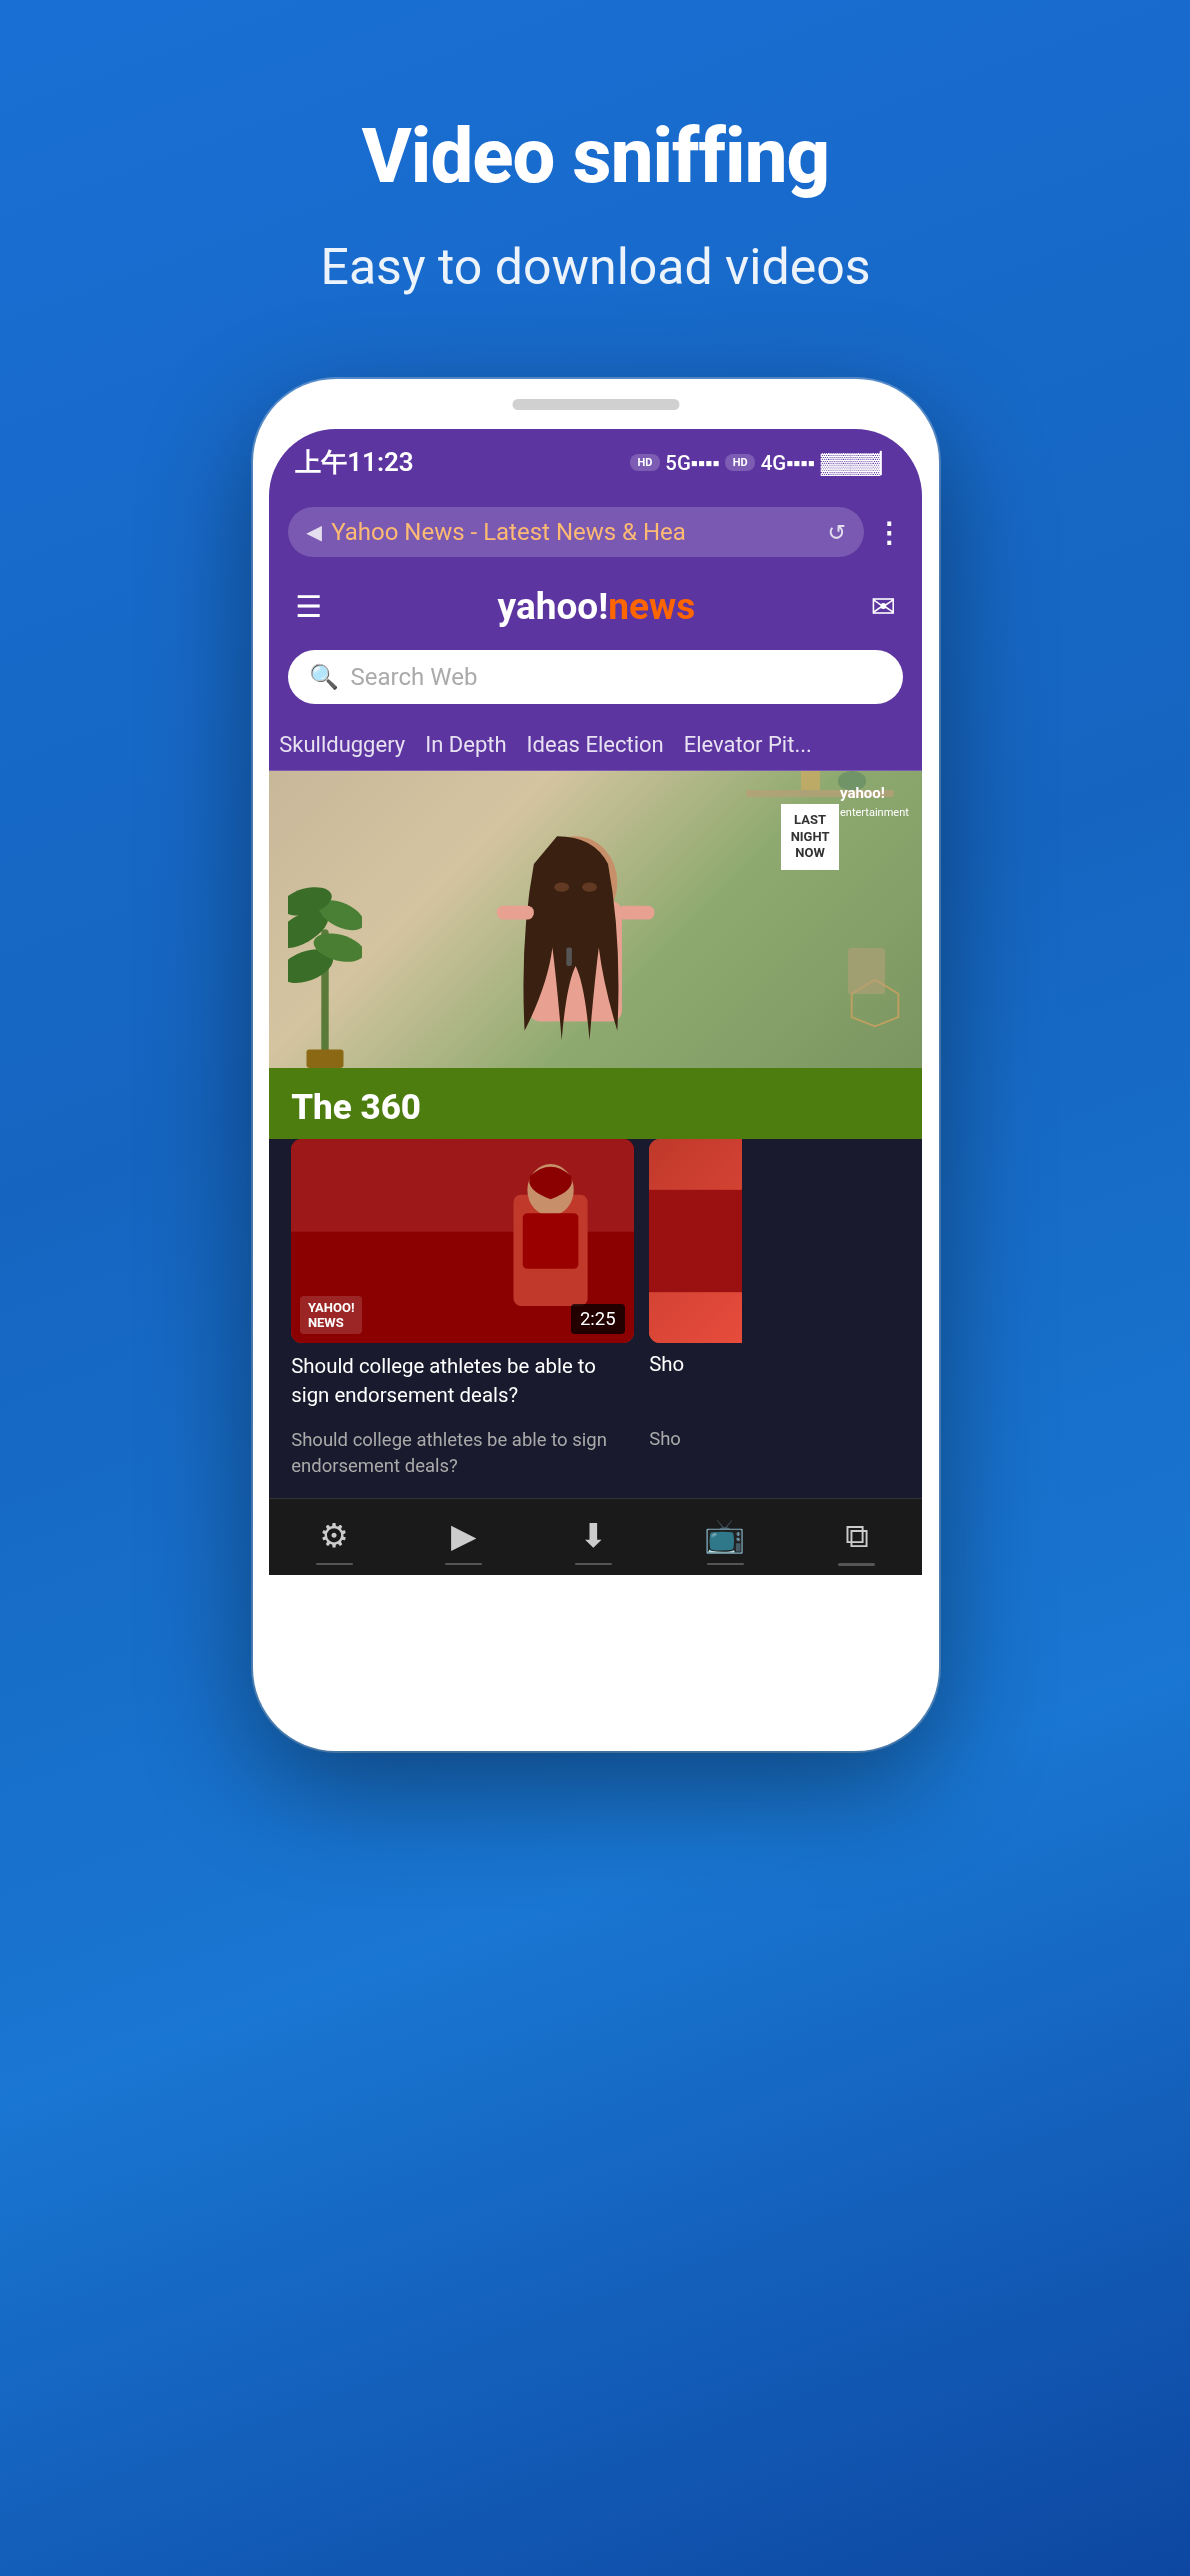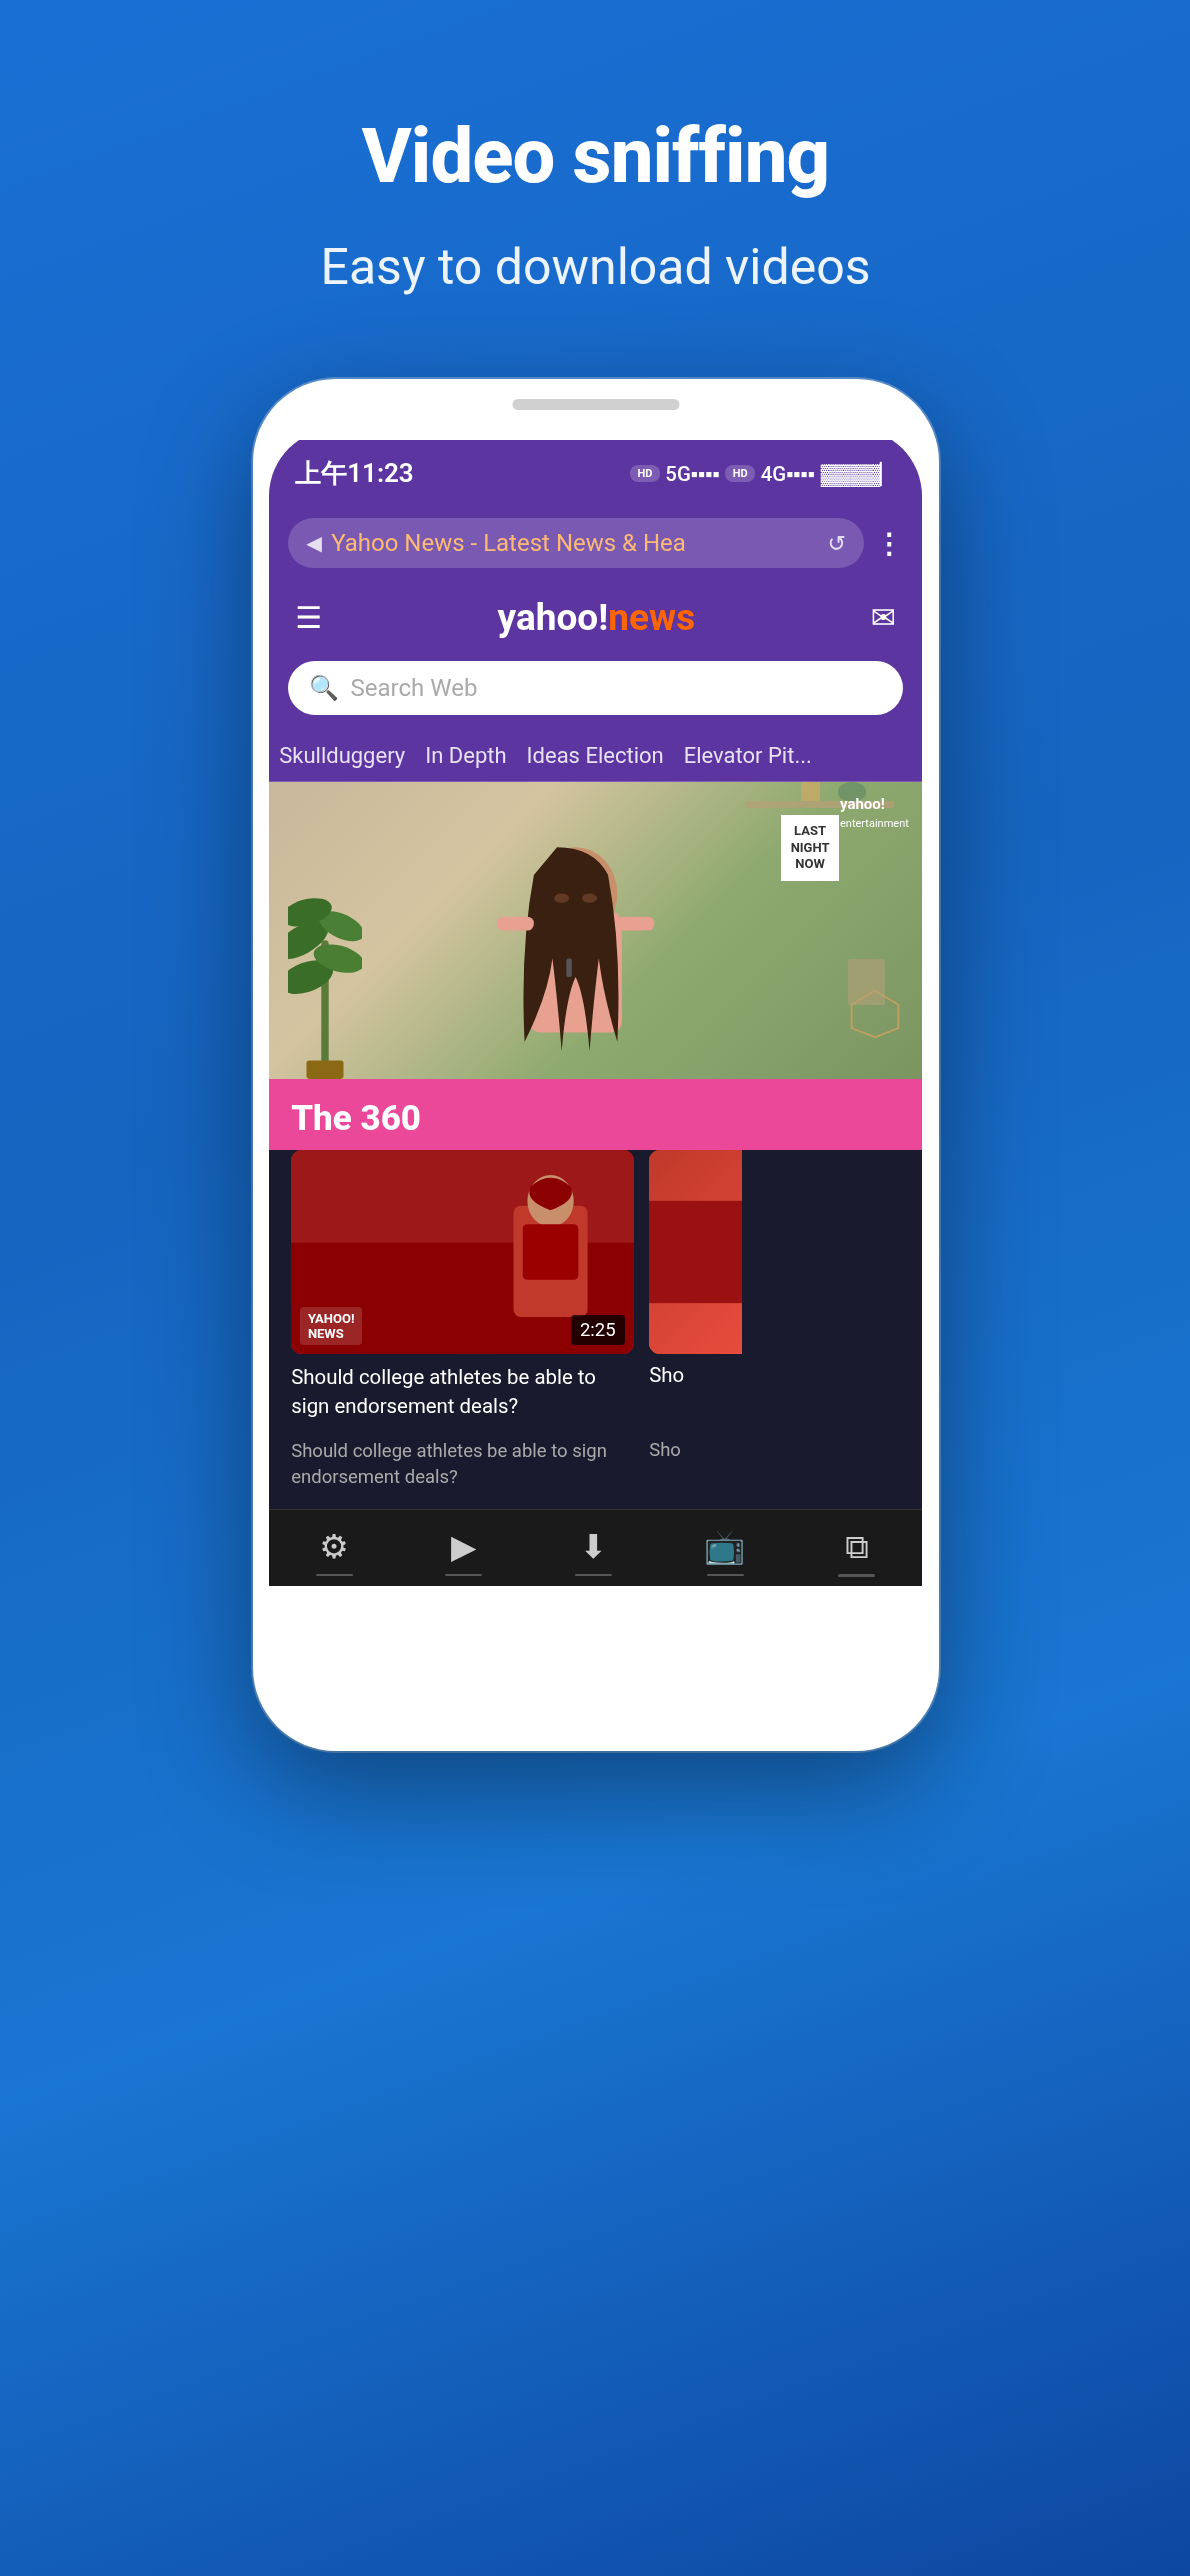--- a/index.html
+++ b/index.html
@@ -77,21 +77,20 @@
     .status-bar {
       background: #5c35a0;
       height: 67px;
       display: flex;
       align-items: center;
       justify-content: space-between;
       padding: 0 26px;
       color: white;
       font-size: 26px;
       font-weight: 500;
-      margin-top: 11px;
     }
 
     .status-time {
       font-size: 26px;
       font-weight: 600;
     }
 
     .status-icons {
       display: flex;
       align-items: center;
@@ -243,21 +242,21 @@
     .content-area {
       background: #1a1a2e;
       flex: 1;
     }
 
     .section-title {
       color: white;
       font-size: 35px;
       font-weight: 800;
       padding: 18.5px 22px 11px 22px;
-      background: #ec4899;
+      background: #4d7c0f;
     }
 
     
     .video-cards {
       display: flex;
       overflow: hidden;
       padding: 0 22px 18.5px 22px;
       gap: 15px;
       background: #1a1a2e;
     }

